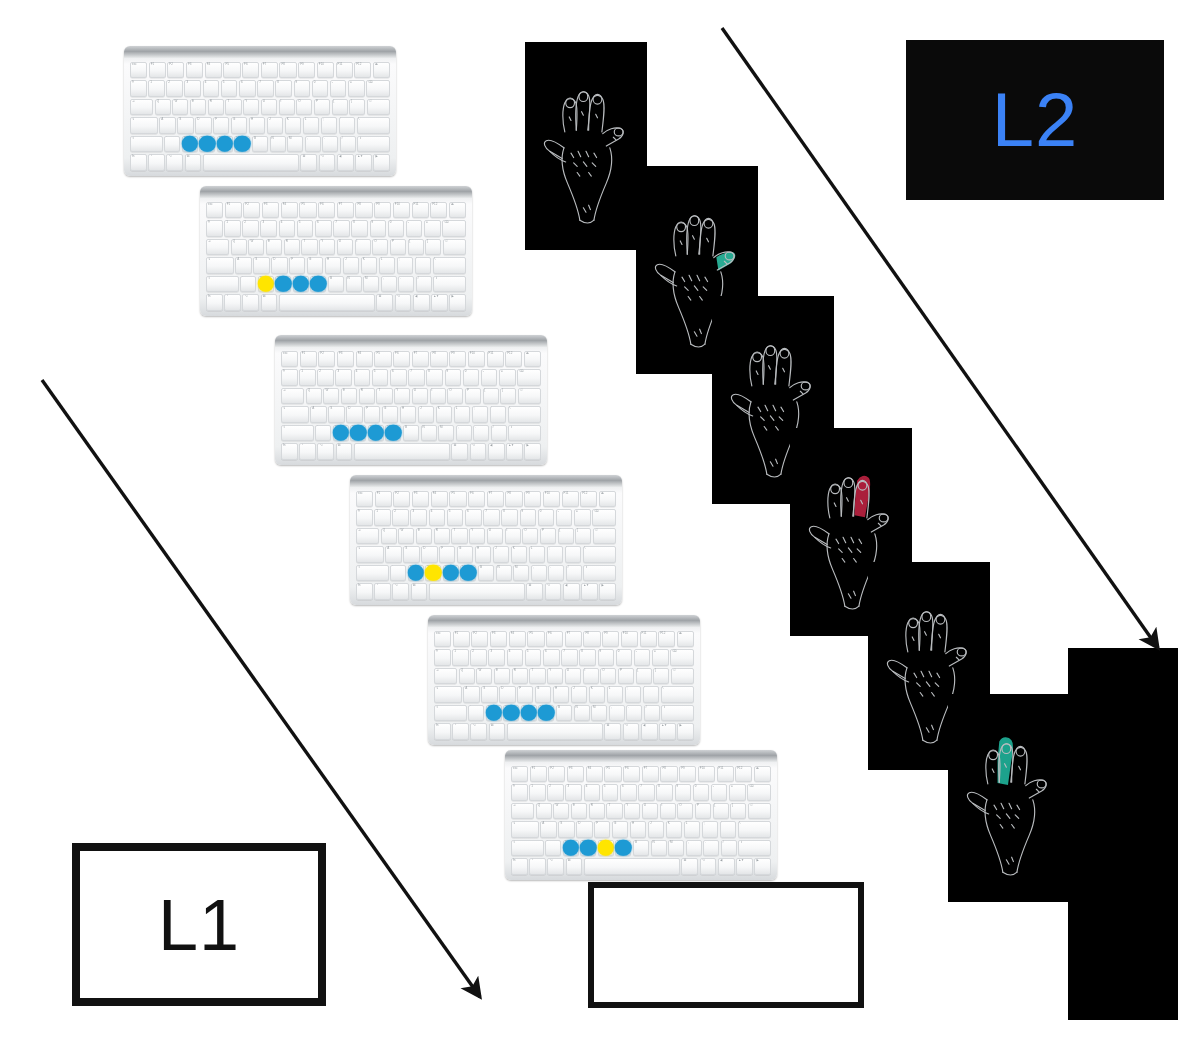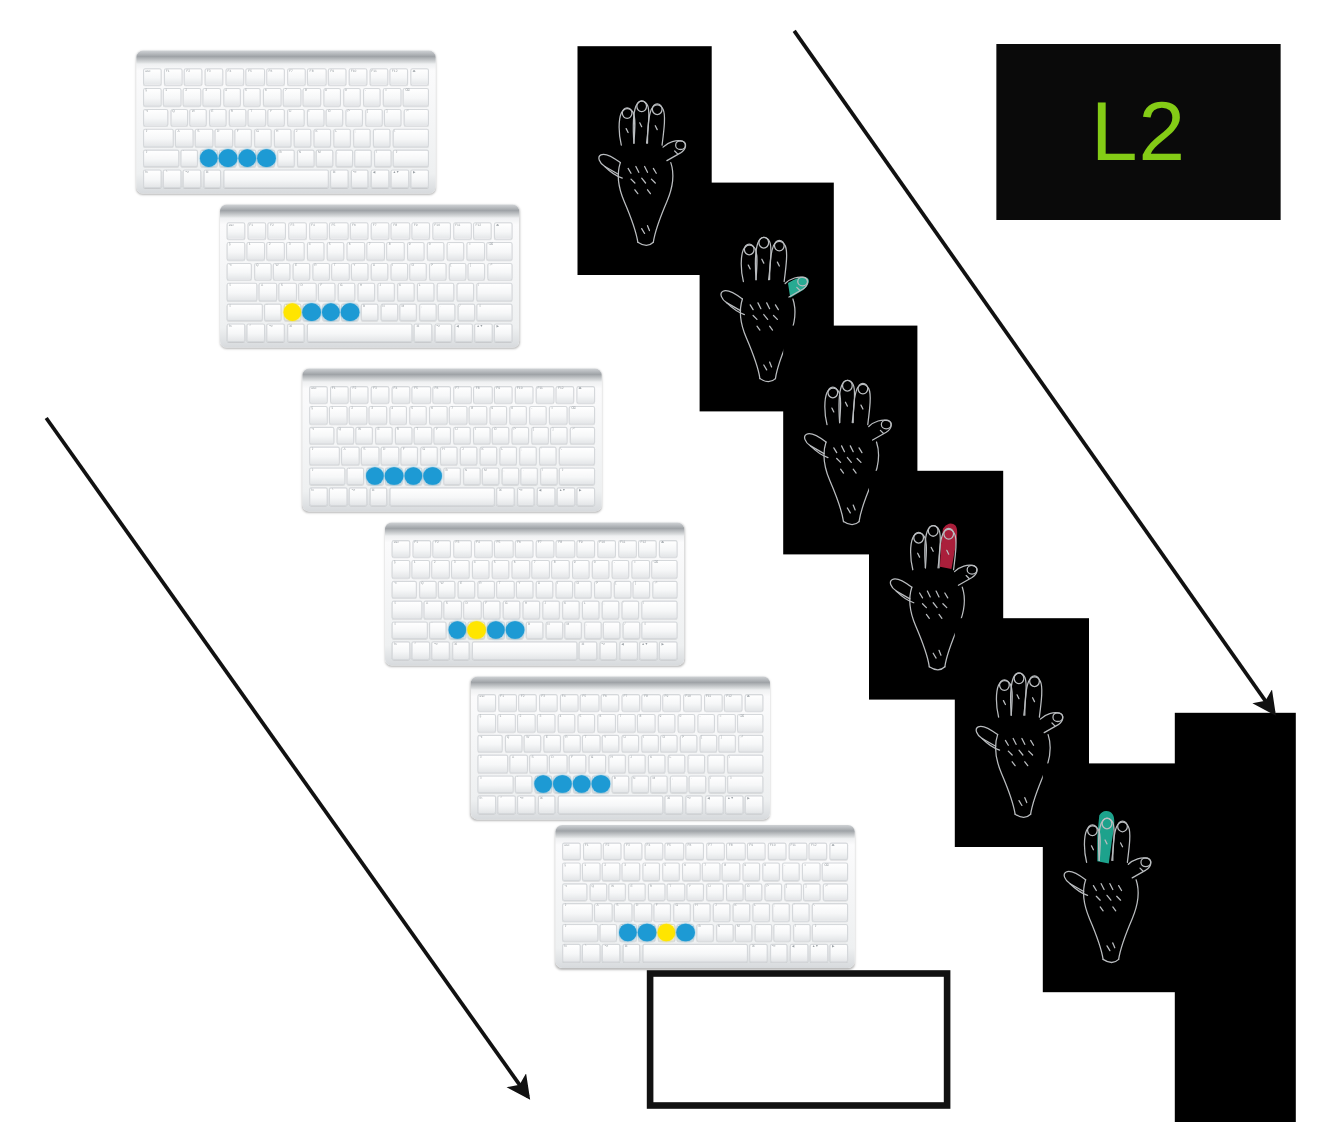--- a/index.html
+++ b/index.html
@@ -33,21 +33,21 @@
   .kb .dot.blue{background:#1d9ad4;box-shadow:0 0 2px rgba(29,154,212,.85);}
   .kb .dot.yellow{background:#ffe500;box-shadow:0 0 2px rgba(255,229,0,.9);}
 
   
   .label-box{position:absolute;display:flex;align-items:center;justify-content:center;
       box-sizing:border-box;}
   .label-box .txt{font-weight:400;letter-spacing:1px;line-height:1;}
   .label-l1{background:#fff;border:8px solid #111;}
   .label-l1 .txt{color:#111;font-size:72px;}
   .label-l2{background:#0a0a0a;border:1px solid #0a0a0a;}
-  .label-l2 .txt{color:#84cc16;font-size:76px;}
+  .label-l2 .txt{color:#3b82f6;font-size:76px;}
   .label-blank{background:#fff;border:6px solid #111;}
 
   
   .arrow-layer{position:absolute;inset:0;pointer-events:none;}
 </style>
 </head>
 <body>
 
 <div class="stage">
 
@@ -1852,20 +1852,23 @@
   <svg class="arrow-layer" width="1200" height="1043" viewBox="0 0 1200 1043">
     <defs>
       <marker id="ah" markerWidth="7" markerHeight="7" refX="5.4" refY="3.2" orient="auto" markerUnits="strokeWidth">
         <path d="M0,0 L6.4,3.2 L0,6.4 L1.5,3.2 Z" fill="#111"></path>
       </marker>
     </defs>
     <line id="arrow-l1" stroke="#111111" stroke-width="3.4" marker-end="url(#ah)" x1="42" y1="380" x2="480" y2="997"></line>
     <line id="arrow-l2" stroke="#111111" stroke-width="3.4" marker-end="url(#ah)" x1="722" y1="28" x2="1158" y2="648"></line>
   </svg>
 
+  <div class="label-box label-l1" id="box-l1" style="left: 72px; top: 843px; width: 254px; height: 163px;">
+    <span class="txt">L1</span>
+  </div>
 
   <div class="label-box label-l2" id="box-l2" style="left: 906px; top: 40px; width: 258px; height: 160px;">
     <span class="txt">L2</span>
   </div>
 
   <div class="label-box label-blank" id="box-blank" style="left: 588px; top: 882px; width: 276px; height: 126px;">
     <span class="txt"></span>
   </div>
 
 </div>

